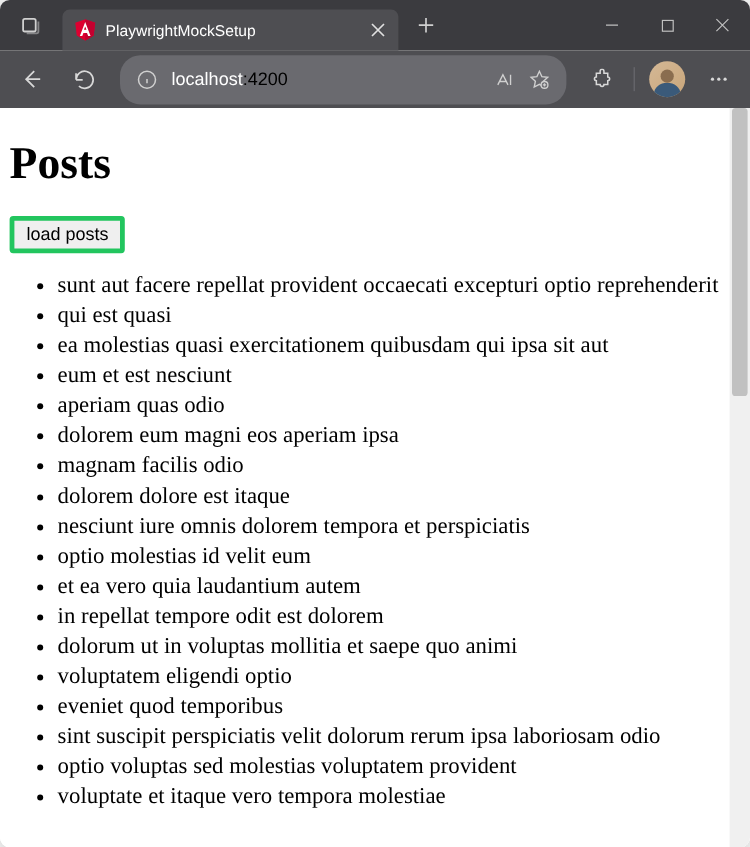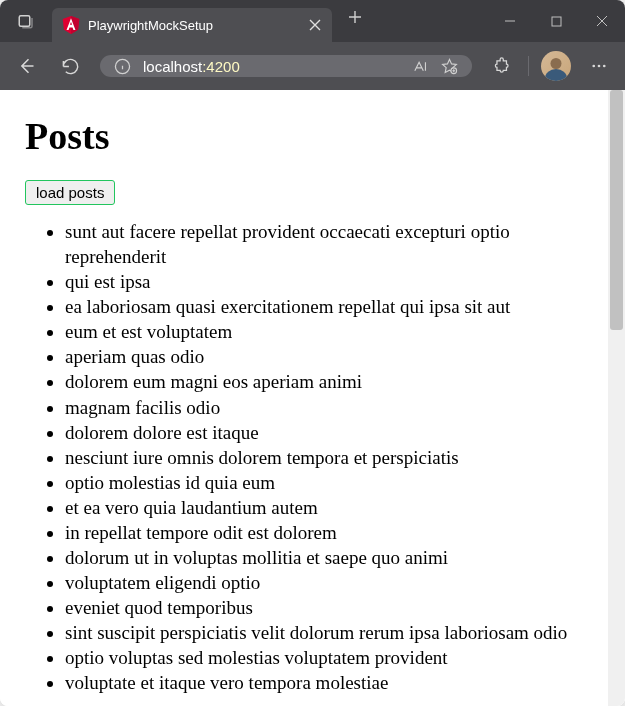--- a/index.html
+++ b/index.html
@@ -27,20 +27,21 @@
     
     .titlebar {
       background: #3b3b3f;
       height: 42px;
       display: flex;
       align-items: center;
       color: #e8e8e8;
     }
     .titlebar-left {
       display: flex;
+      align-items: center;
       flex: 1;
     }
     .tab-strip-icon {
       width: 52px;
       display: flex;
       align-items: center;
       justify-content: center;
       color: #d0d0d0;
     }
     .tab {
@@ -115,21 +116,21 @@
       display: flex;
       align-items: center;
       justify-content: center;
       color: #d8d8d8;
       cursor: pointer;
       border-radius: 4px;
     }
     .addressbar {
       flex: 1;
       background: #6a6a6f;
-      height: 22px;
+      height: 41px;
       border-radius: 17px;
       display: flex;
       align-items: center;
       padding: 0 14px;
       gap: 12px;
       margin: 16px 6px;
       color: #e8e8e8;
     }
     .addr-icon {
       color: #d0d0d0;
@@ -141,21 +142,21 @@
       font-size: 15px;
       display: flex;
       align-items: baseline;
       gap: 0;
     }
     .addr-host {
       color: #fff;
       font-weight: 500;
     }
     .addr-port {
-      color: #fef9c3;
+      color: #000000;
     }
     .addr-right {
       display: flex;
       gap: 12px;
       align-items: center;
     }
     .tb-right {
       display: flex;
       align-items: center;
       gap: 2px;
@@ -199,33 +200,32 @@
       display: flex;
       background: #fff;
       overflow: hidden;
     }
     .content {
       flex: 1;
       padding: 8px 8px 20px 8px;
       overflow: hidden;
       font-family: "Times New Roman", Times, serif;
       color: #000;
-      margin-left: 17px;
     }
     .content h1 {
       font-size: 38px;
       font-weight: bold;
       margin: 16px 0 22px 0;
     }
     .content button {
       font-family: Arial, sans-serif;
       font-size: 15px;
       padding: 3px 10px;
       background: #efefef;
-      border: 1px solid #22c55e;
+      border: 4px solid #22c55e;
       border-radius: 3px;
       cursor: pointer;
       display: block;
       margin-bottom: 2px;
     }
     .content button:last-of-type {
       margin-bottom: 14px;
     }
     .content ul {
       padding-left: 40px;
@@ -357,29 +357,29 @@
       </div>
     </div>
   </div>
 
   <div class="content-wrap">
     <div class="content">
       <h1>Posts</h1>
       <button>load posts</button>
       <ul id="posts-list">
           <li>sunt aut facere repellat provident occaecati excepturi optio reprehenderit</li>
-          <li>qui est ipsa</li>
-          <li>ea laboriosam quasi exercitationem repellat qui ipsa sit aut</li>
-          <li>eum et est voluptatem</li>
+          <li>qui est quasi</li>
+          <li>ea molestias quasi exercitationem quibusdam qui ipsa sit aut</li>
+          <li>eum et est nesciunt</li>
           <li>aperiam quas odio</li>
-          <li>dolorem eum magni eos aperiam animi</li>
+          <li>dolorem eum magni eos aperiam ipsa</li>
           <li>magnam facilis odio</li>
           <li>dolorem dolore est itaque</li>
           <li>nesciunt iure omnis dolorem tempora et perspiciatis</li>
-          <li>optio molestias id quia eum</li>
+          <li>optio molestias id velit eum</li>
           <li>et ea vero quia laudantium autem</li>
           <li>in repellat tempore odit est dolorem</li>
           <li>dolorum ut in voluptas mollitia et saepe quo animi</li>
           <li>voluptatem eligendi optio</li>
           <li>eveniet quod temporibus</li>
           <li>sint suscipit perspiciatis velit dolorum rerum ipsa laboriosam odio</li>
           <li>optio voluptas sed molestias voluptatem provident</li>
           <li>voluptate et itaque vero tempora molestiae</li>
         </ul>
     </div>

